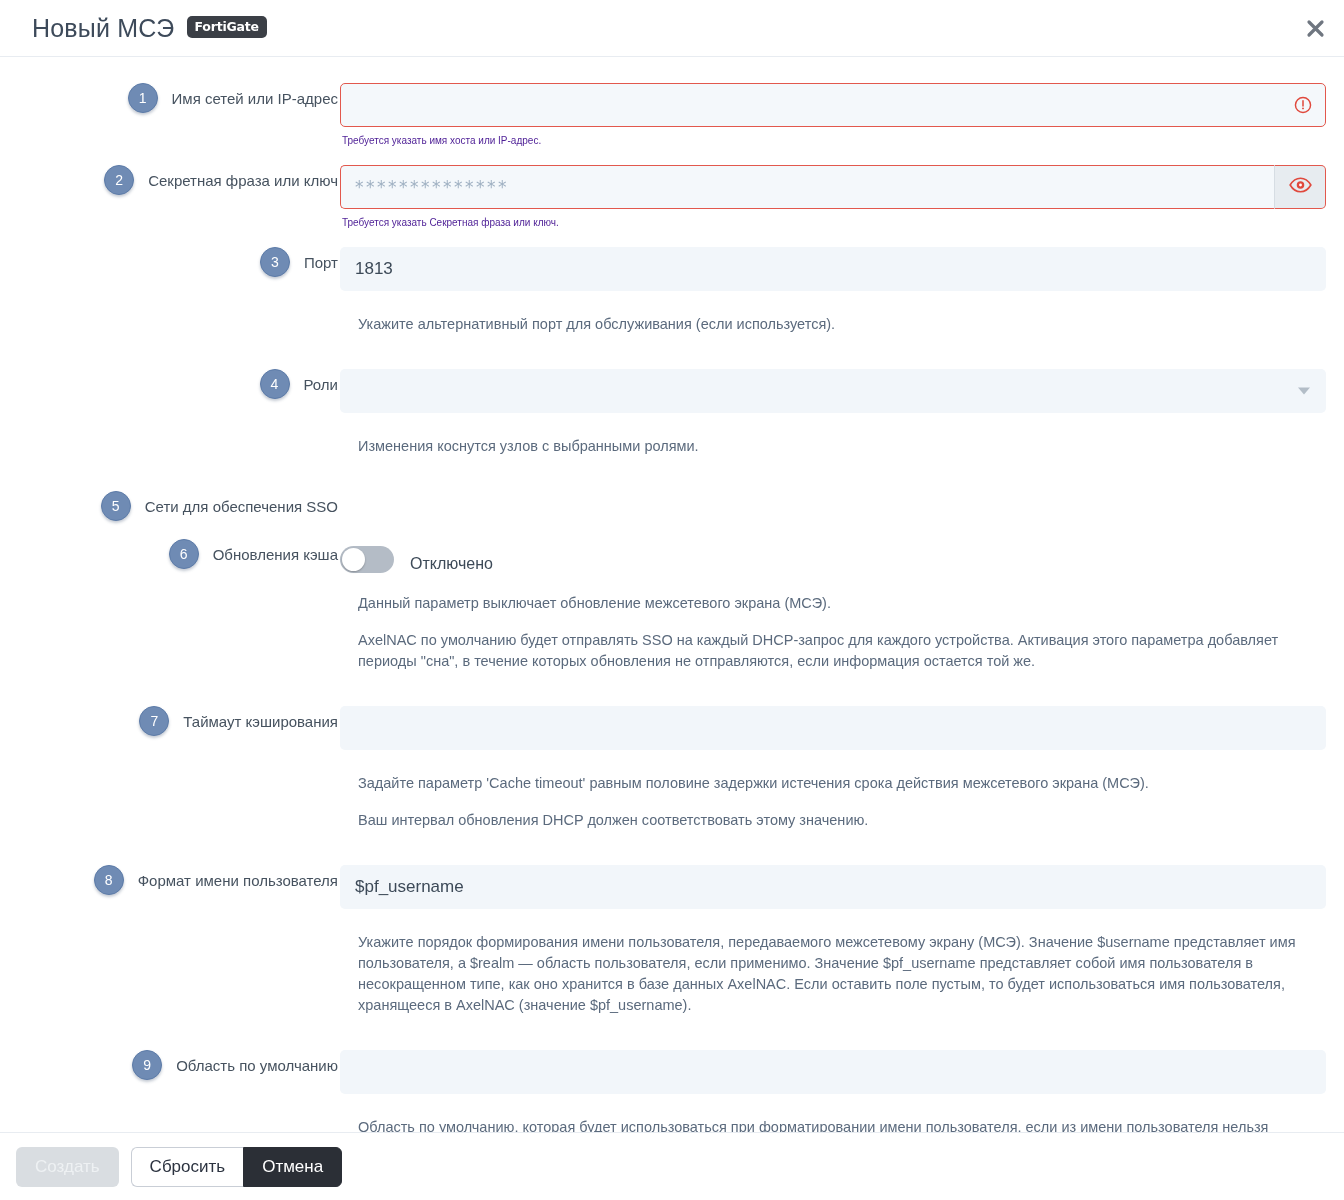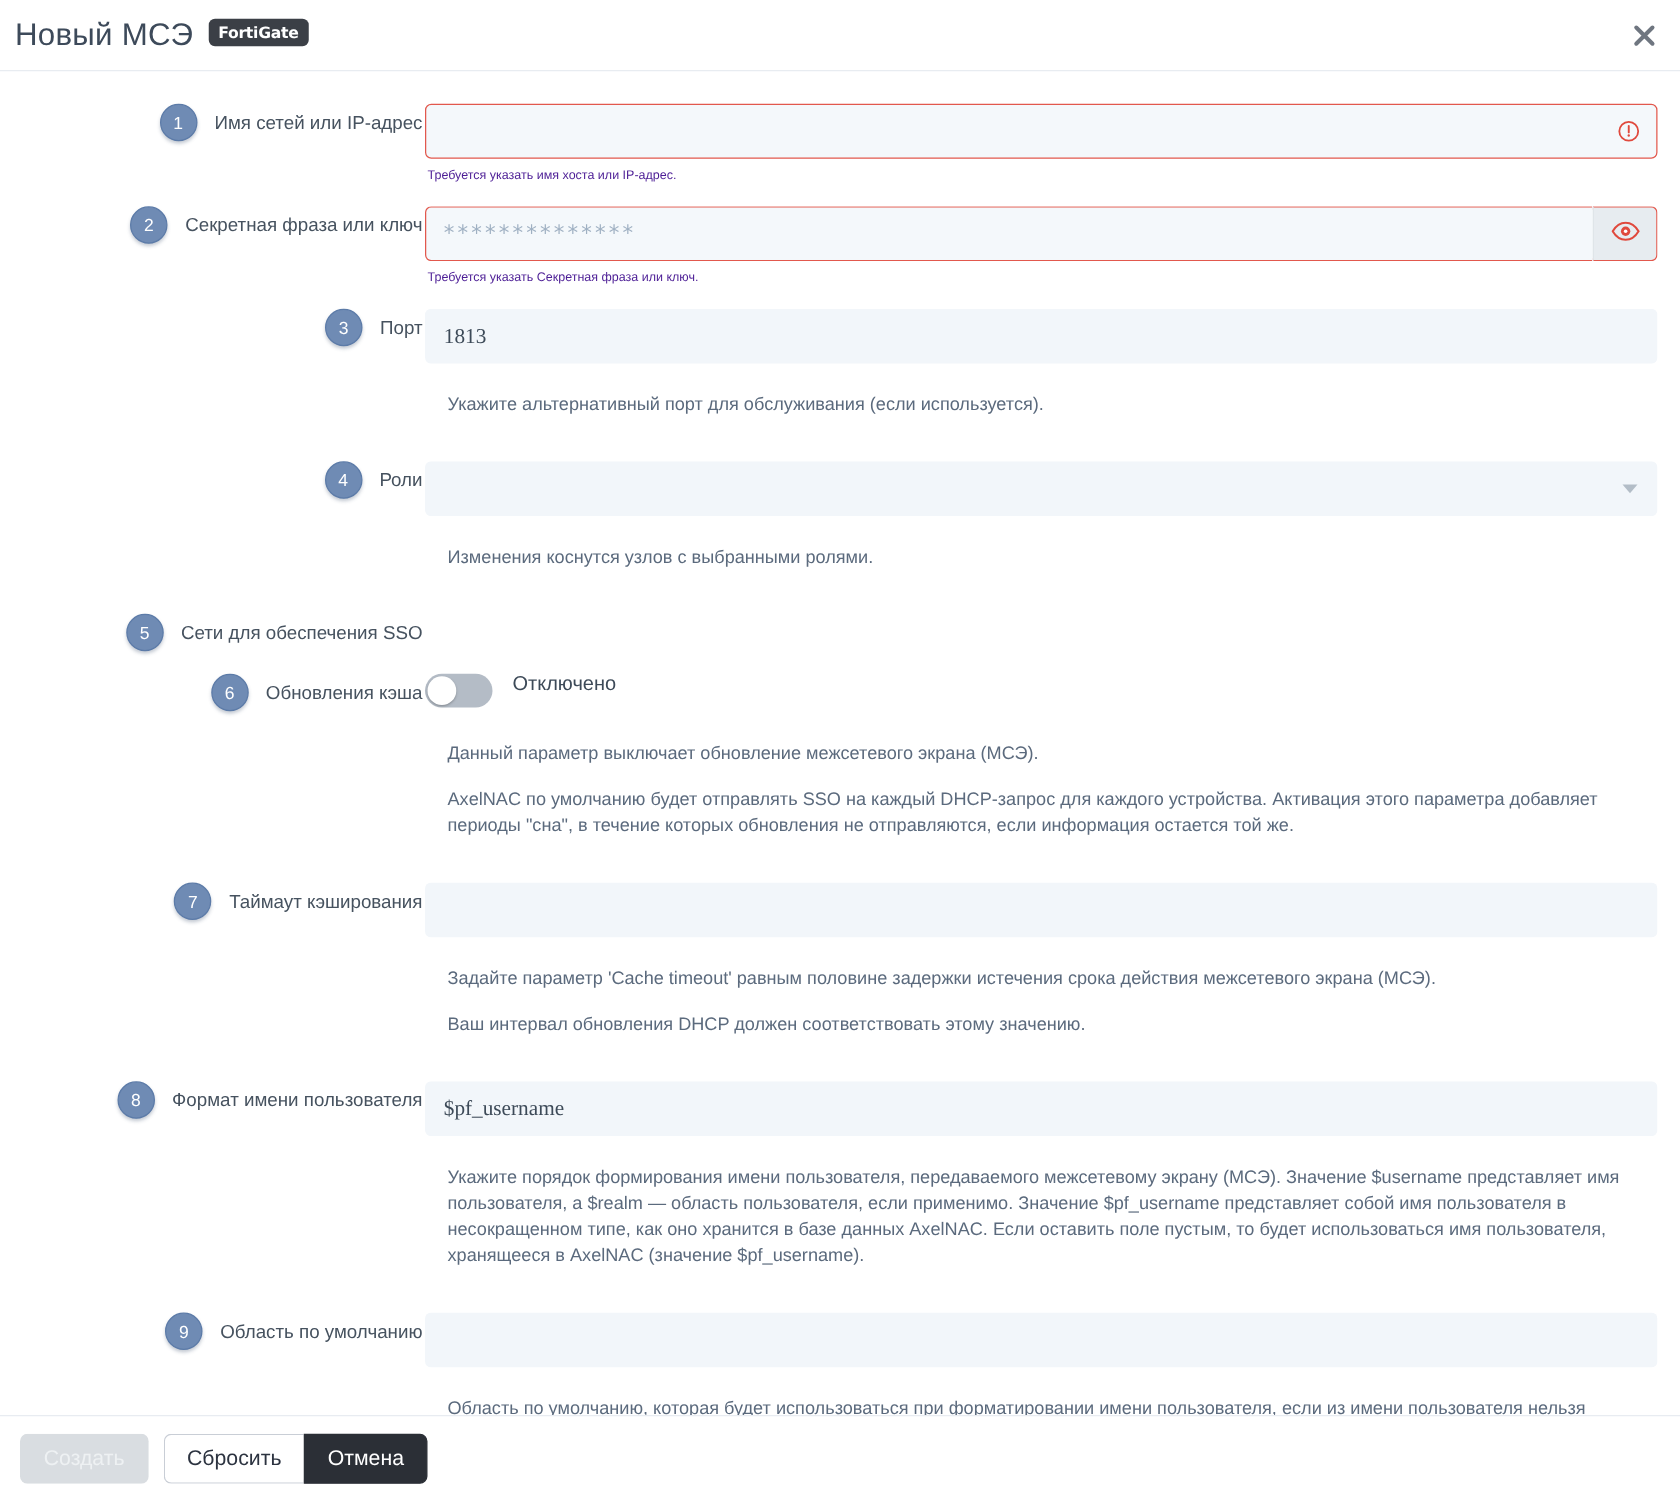--- a/index.html
+++ b/index.html
@@ -11,21 +11,21 @@
     color: #34404e;
     overflow: hidden;
   }
 
   
   .modal-header {
     position: relative;
     height: 56px;
     display: flex;
     align-items: center;
-    padding: 0 18px 0 12px;
+    padding: 0 18px 0 32px;
     background: #ffffff;
   }
   .modal-title {
     font-size: 25px;
     font-weight: 400;
     color: #3d4a5a;
     letter-spacing: .2px;
     white-space: nowrap;
   }
   .brand-badge {
@@ -116,21 +116,21 @@
     display: flex;
     align-items: center;
     padding: 0 14px;
     font-size: 16px;
     color: #3a4654;
   }
   .control.error {
     border: 1px solid #e2584d;
     background: #f4f8fb;
   }
-  .control .value { color: #3d4a58; font-size: 17px; font-family: Liberation Serif, serif; }
+  .control .value { color: #3d4a58; font-size: 17px; }
   .control .placeholder-stars {
     color: #9fb0c2;
     font-size: 17px;
     letter-spacing: 2.5px;
     font-family: "DejaVu Sans", sans-serif;
   }
 
   .input-group { display: flex; width: 100%; position: relative; }
   .input-group .control { border-radius: 5px 0 0 5px; border-right: none; }
   .addon-btn {
@@ -173,21 +173,21 @@
     color: #5b6a7d;
     font-size: 14.5px;
     line-height: 1.45;
     padding: 7px 0 0 2px;
     max-width: 985px;
   }
   .help-text p { margin: 16px; }
 
   
   .toggle-row {
-    display: flex; align-items: flex-start; gap: 16px;
+    display: flex; align-items: flex-end; gap: 16px;
     height: 34px;
   }
   .switch {
     width: 54px; height: 27px;
     background: #b4bcc6;
     border-radius: 14px;
     position: relative;
     cursor: pointer;
     flex: 0 0 auto;
   }

